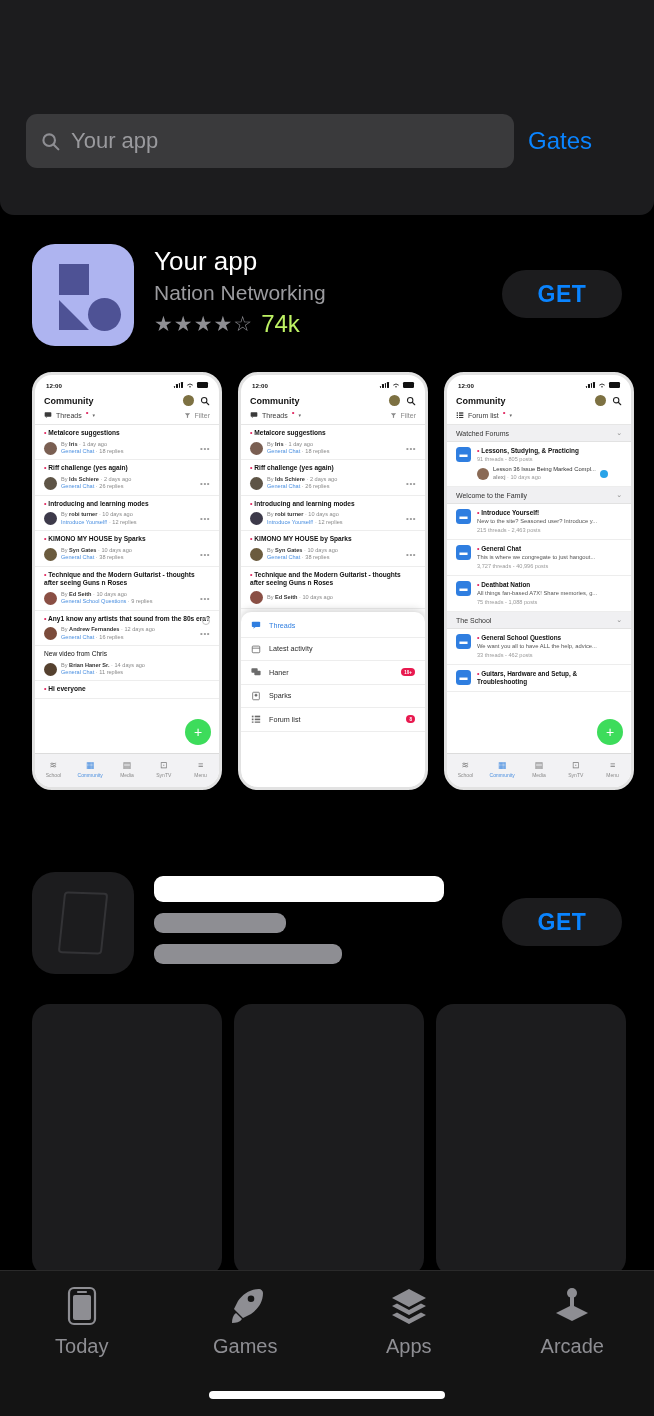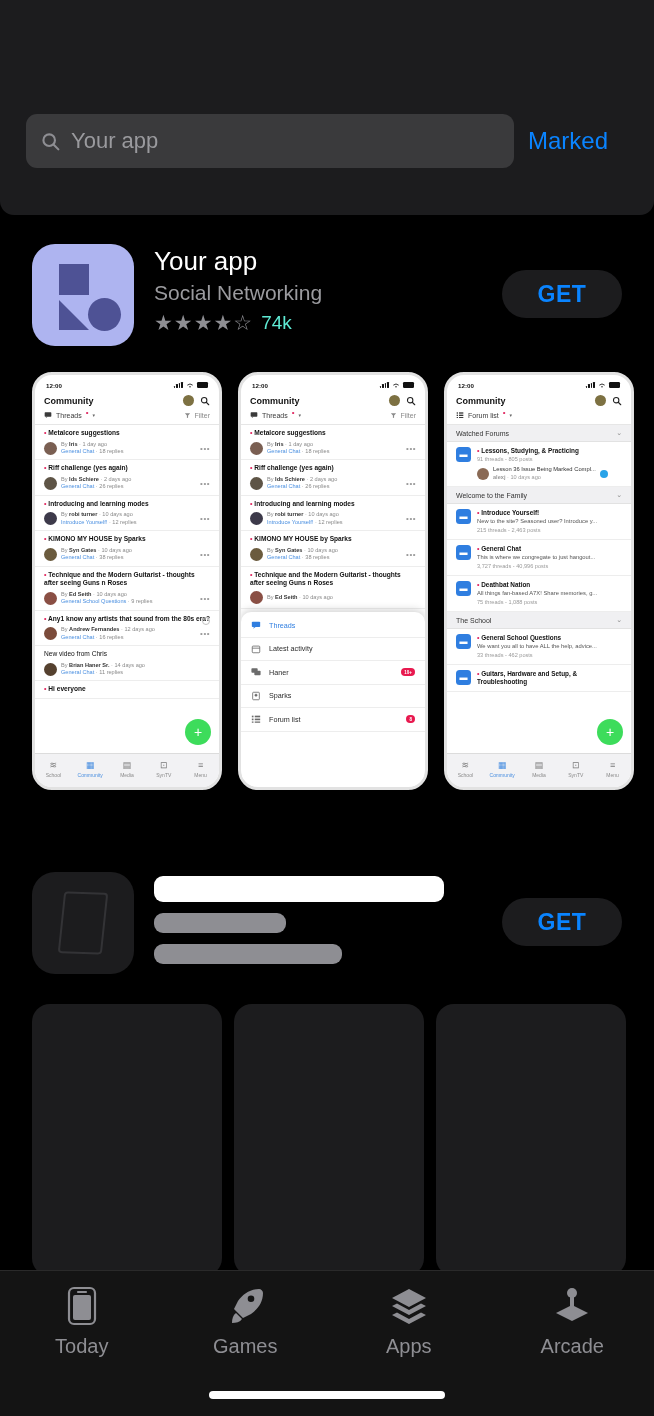--- a/index.html
+++ b/index.html
@@ -52,21 +52,21 @@
   .app-icon .sq { position: absolute; left: 27px; top: 20px; width: 30px; height: 31px; background: #4e5295; }
   .app-icon .tri { position: absolute; left: 27px; top: 56px; width: 30px; height: 30px;
     background: #4e5295; clip-path: polygon(0 0, 100% 100%, 0 100%); }
   .app-icon .cir { position: absolute; left: 56px; top: 54px; width: 33px; height: 33px;
     border-radius: 50%; background: #4e5295; }
   .app-meta { flex: 1 1 auto; padding-top: 2px; }
   .app-title { color: #fff; font-size: 26px; line-height: 30px; }
   .app-cat { color: #9b9b9f; font-size: 21px; line-height: 30px; margin-top: 2px; }
   .app-rating { display: flex; align-items: center; gap: 8px; margin-top: 2px; }
   .stars { font-size: 21px; letter-spacing: 1px; color: #8e8e93; line-height: 26px; }
-  .rating-count { color: #5eead4; font-size: 19px; }
+  .rating-count { color: #bef264; font-size: 24px; }
   .get-btn {
     flex: 0 0 auto; margin-top: 26px; width: 120px; height: 48px;
     background: #1c1c1e; color: #0a84ff; border: none; border-radius: 24px;
     font-size: 23px; font-weight: bold; cursor: pointer;
     font-family: "Liberation Sans", sans-serif; letter-spacing: .5px;
   }
 
   
   .shots { position: absolute; left: 32px; top: 372px; width: 596px; height: 418px; display: flex; gap: 16px; }
   .phone {
@@ -216,33 +216,33 @@
     <div class="search-row">
       <div class="search-field">
         <span class="mag">
           <svg viewBox="0 0 24 24" width="21" height="21" fill="none" stroke="#8e8e93" stroke-width="2.4" stroke-linecap="round">
             <circle cx="10.5" cy="10.5" r="6.6"></circle>
               <line x1="15.4" y1="15.4" x2="21" y2="21"></line>
           </svg>
         </span>
         <input type="text" value="" placeholder="Your app" style="">
       </div>
-      <button class="cancel-btn">Marked</button>
+      <button class="cancel-btn">Gates</button>
     </div>
   </div>
 
   <div class="app-row">
     <div class="app-icon">
       <span class="sq"></span>
       <span class="tri"></span>
       <span class="cir"></span>
     </div>
     <div class="app-meta">
       <div class="app-title">Your app</div>
-      <div class="app-cat">Social Networking</div>
+      <div class="app-cat">Nation Networking</div>
       <div class="app-rating">
         <span class="stars">★★★★☆</span>
         <span class="rating-count">74k</span>
       </div>
     </div>
     <button class="get-btn">GET</button>
   </div>
 
   <div class="shots">
 

